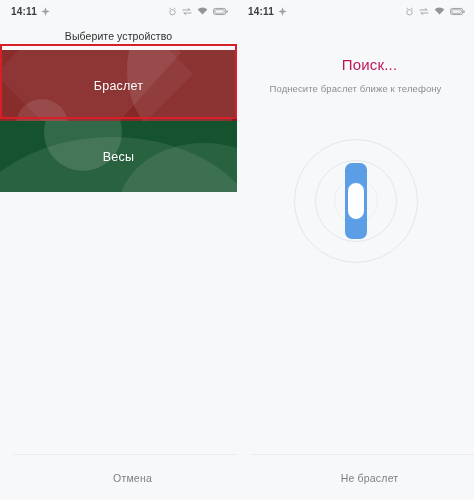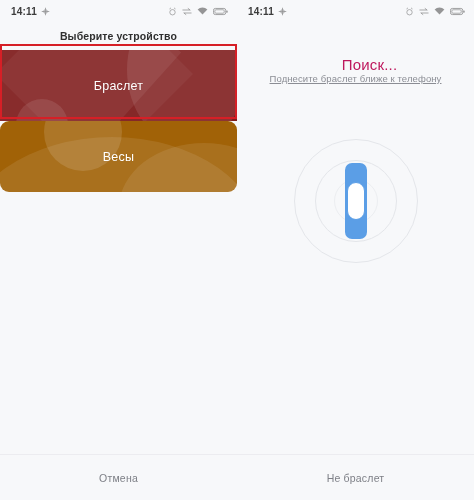--- a/index.html
+++ b/index.html
@@ -38,21 +38,21 @@
     letter-spacing: 0.2px;
   }
   .status-left { display: flex; align-items: center; gap: 4px; }
   .status-right { display: flex; align-items: center; gap: 5px; }
   .sicon { display: block; opacity: .62; }
 
   
   .chooser-title {
     text-align: center;
     font-size: 10.5px;
-    font-weight: bold;
+    font-weight: normal;
     color: #2f2f2f;
     padding-top: 8px;
     padding-bottom: 8px;
     letter-spacing: .1px;
   }
 
   
   .cards {
     position: relative;
     width: 237px;
@@ -124,21 +124,21 @@
     background: rgba(255,255,255,.22);
   }
   .watch-d4 {
     width: 38px; height: 38px;
     right: 6px; bottom: 6px;
     border-radius: 50%;
     background: rgba(255,255,255,.08);
   }
 
   
-  .card-scale { background: #a16207; border-radius: 9px; }
+  .card-scale { background: #14532d; }
   .scale-d1 {
     width: 300px; height: 210px;
     left: -38px; top: 16px;
     border-radius: 50%;
     background: rgba(255,255,255,.09);
   }
   .scale-d2 {
     width: 78px; height: 78px;
     left: 44px; top: -28px;
     border-radius: 50%;
@@ -183,21 +183,21 @@
     left: 0; top: 44px;
     width: 237px; height: 75px;
     border: 2.5px solid #d61f26;
     pointer-events: none;
     z-index: 10;
   }
 
   
   .bottom-action {
     position: absolute;
-    left: 0; bottom: 0;
+    left: 14px; bottom: 0;
     width: 237px;
     height: 46px;
     display: flex;
     align-items: center;
     justify-content: center;
     background: #f7f8fa;
     border-top: 1px solid #ececf0;
   }
   .bottom-action span {
     font-size: 10.5px;
@@ -210,24 +210,24 @@
     text-align: center;
     margin-top: 34px;
   }
   .search-title {
     font-size: 15px;
     color: #be185d;
     letter-spacing: .2px;
     margin-left: 28px;
   }
   .search-sub {
+    margin-top: 10px;
     font-size: 9.5px;
     color: #8b8d94;
     letter-spacing: .1px;
-    text-decoration: underline;
   }
   .radar-wrap {
     position: absolute;
     left: 0; right: 0;
     top: 138px;
     display: flex;
     align-items: center;
     justify-content: center;
   }
   .radar {

